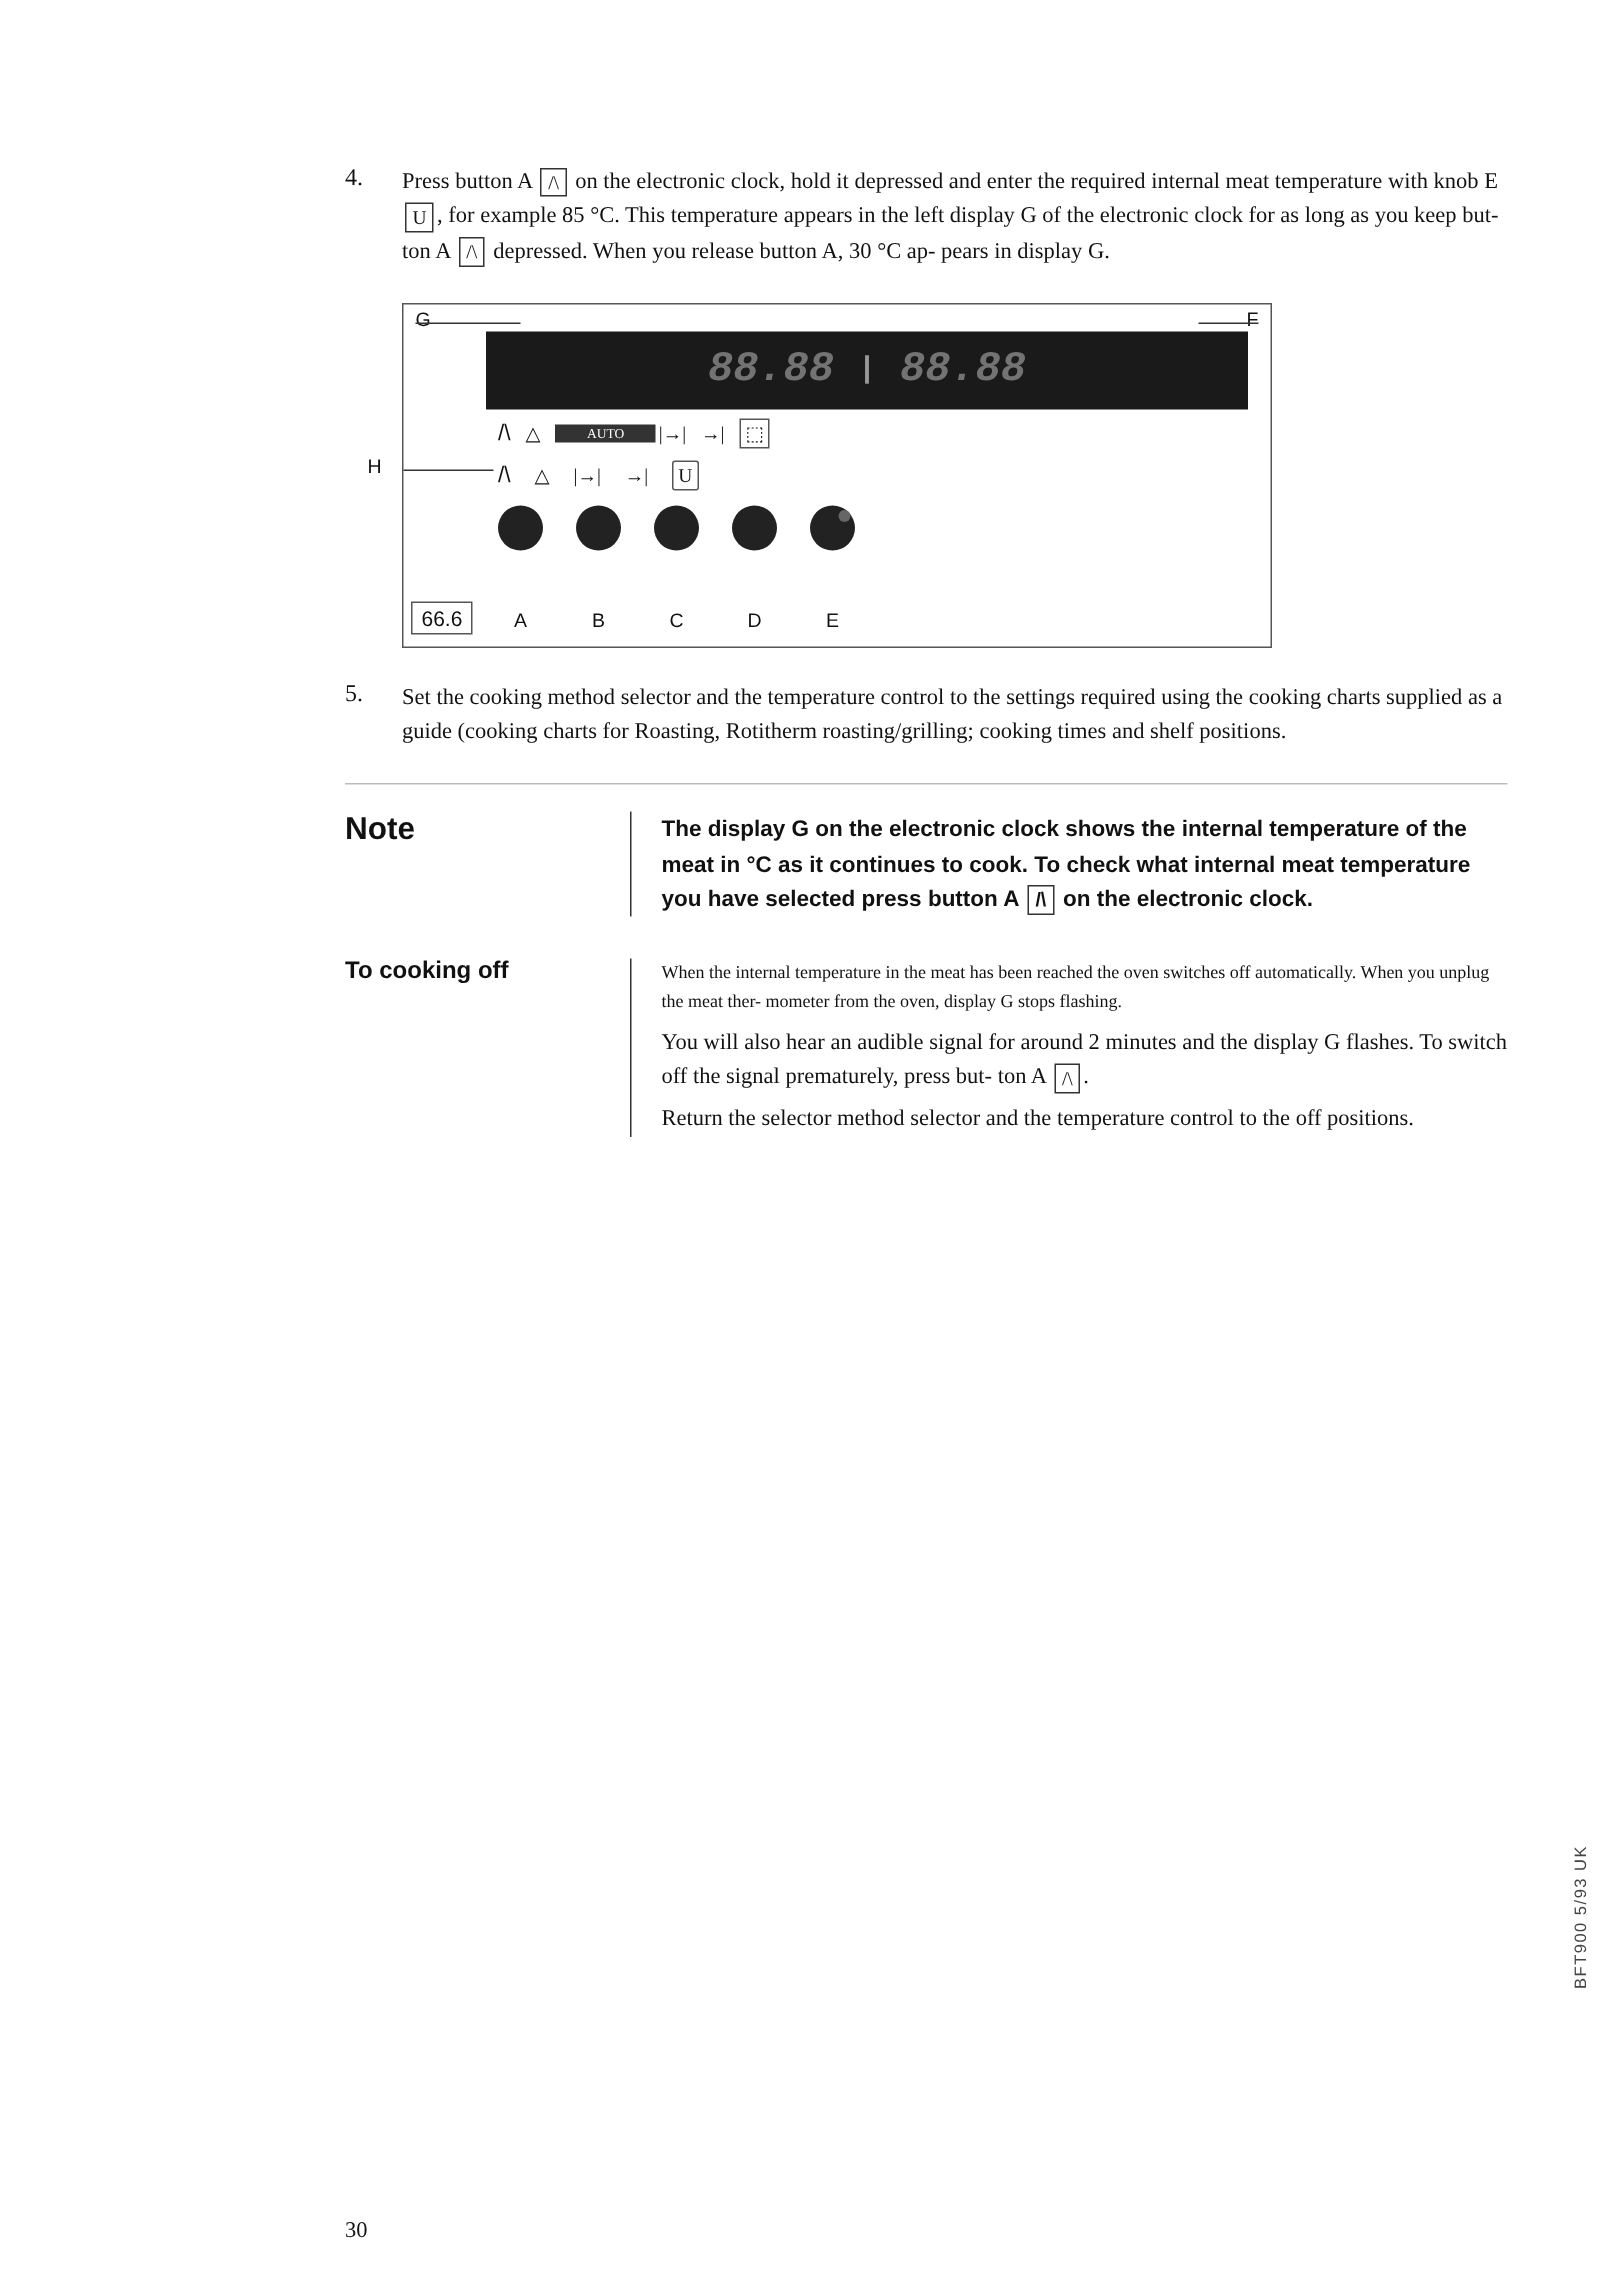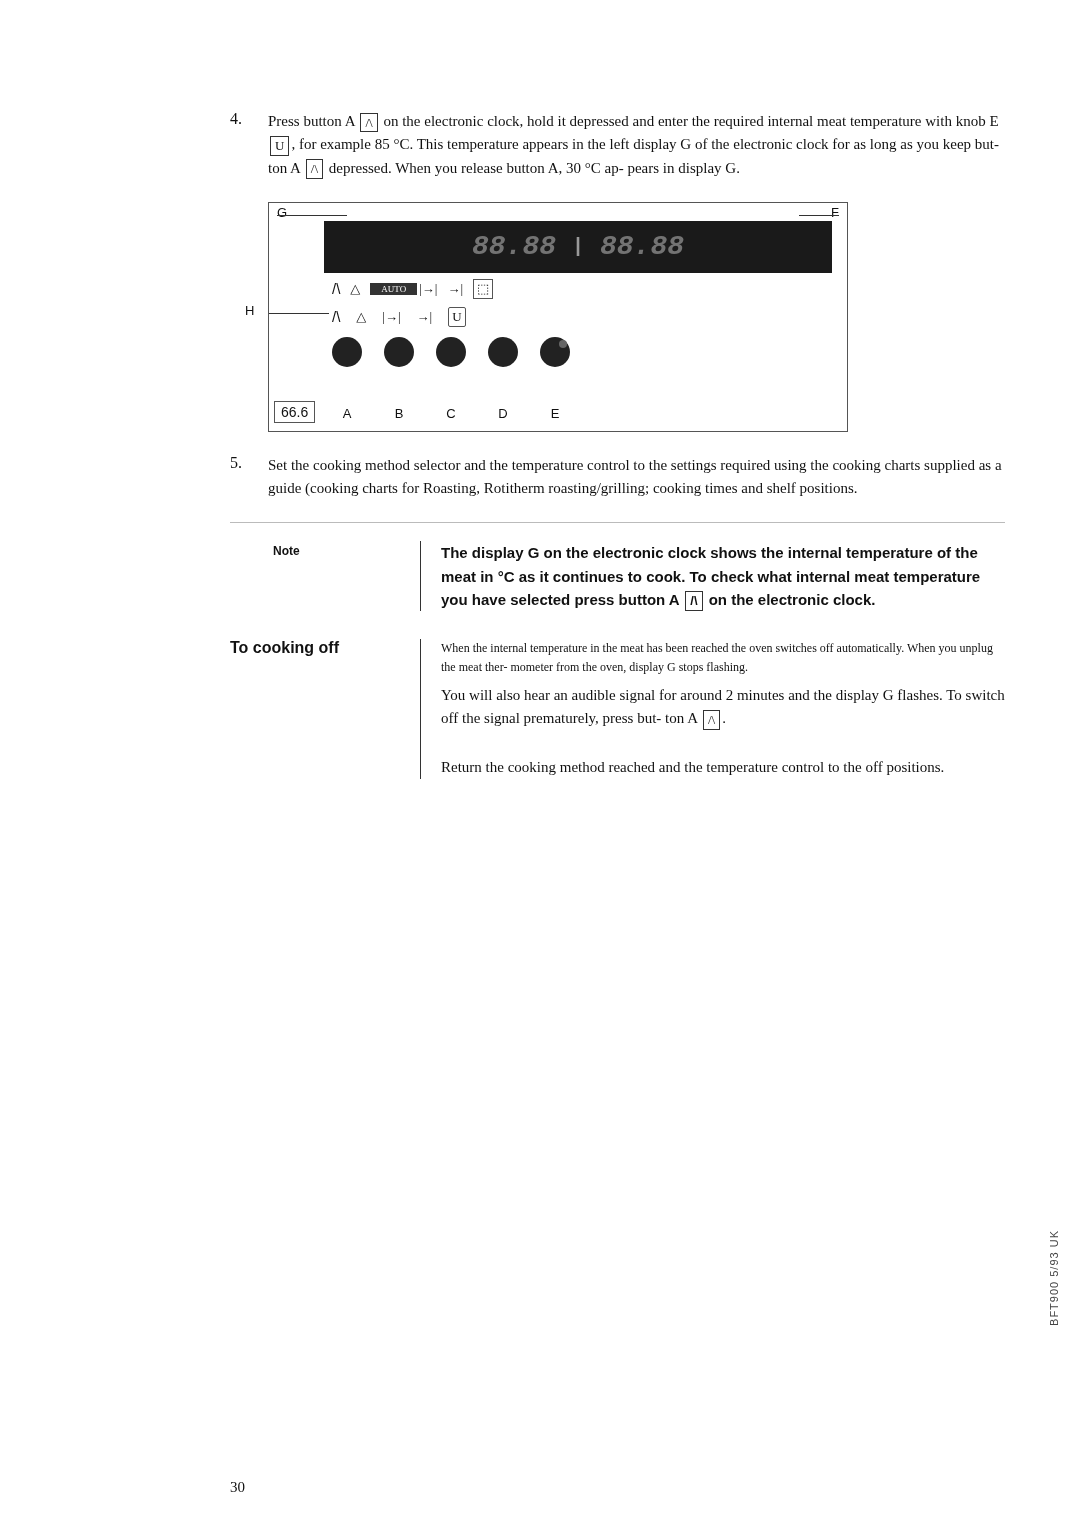--- a/index.html
+++ b/index.html
@@ -215,21 +215,21 @@
       <div style="position:absolute; top:18px; left:55px; right:15px; height:52px; background:#1a1a1a; display:flex; align-items:center; justify-content:center; gap:16px;">
         <span class="segment-display">88.88</span>
         <span class="segment-display" style="font-size:20px; color:#999;">|</span>
         <span class="segment-display">88.88</span>
       </div>
 
       <div style="position:absolute; top:72px; left:55px; right:15px; height:28px; display:flex; align-items:center; gap:10px; padding-left:8px;">
         <span style="font-size:15px; font-family:Arial;">/\</span>
         <span style="font-size:13px; font-family:Arial;">△</span>
         <span style="display:inline-flex; align-items:center; gap:2px;">
-          <span style="font-size:9px; background:#333; color:#fff; padding:1px 11px;">AUTO</span>
+          <span style="font-size:9px; background:#333; color:#fff; padding:1px 21px;">AUTO</span>
           <span style="font-size:13px;">|→|</span>
         </span>
         <span style="font-size:13px;">→|</span>
         <span style="font-size:13px; border:1px solid #555; padding:1px 3px;">⬚</span>
       </div>
 
       <div style="position:absolute; top:100px; left:55px; right:15px; height:28px; display:flex; align-items:center; gap:16px; padding-left:8px;">
         <span style="font-size:15px; font-family:Arial;">/\</span>
         <span style="font-size:13px;">△</span>
         <span style="font-size:13px;">|→|</span>
@@ -263,21 +263,21 @@
         to the settings required using the cooking charts supplied as a
         guide (cooking charts for Roasting, Rotitherm roasting/grilling;
         cooking times and shelf positions.
       </span>
     </div>
 
     <div style="border-top: 1px solid #bbb; margin: 8px 0 18px 0;"></div>
 
     <div class="two-col" style="margin-bottom: 28px;">
       <div class="left-col">
-        <span style="font-size:12px; font-weight:bold; font-family:Arial, sans-serif;margin-left:43px;">Note</span>
+        <span style="font-size:21px; font-weight:bold; font-family:Arial, sans-serif;">Note</span>
       </div>
       <div class="right-col">
         <p style="font-size:15px; line-height:1.55; font-weight:bold; font-family:Arial, sans-serif;">
           The display G on the electronic clock shows the internal
           temperature of the meat in °C as it continues to cook. To
           check what internal meat temperature you have selected
           press button A <span class="inline-icon" style="font-weight:bold;">/\</span> on the electronic clock.
         </p>
       </div>
     </div>
@@ -285,27 +285,27 @@
     <div class="two-col" style="margin-bottom: 28px;">
       <div class="left-col">
         <span style="font-size:16px; font-weight:bold; font-family:Arial, sans-serif;">To cooking off</span>
       </div>
       <div class="right-col">
         <p style="font-size:12px; line-height:1.55; margin-bottom:8px;">
           When the internal temperature in the meat has been reached the
           oven switches off automatically. When you unplug the meat ther-
           mometer from the oven, display G stops flashing.
         </p>
-        <p style="font-size:15px; line-height:1.55; margin-bottom:25px;">
+        <p style="font-size:15px; line-height:1.55; margin-bottom:4px;">
           You will also hear an audible signal for around 2 minutes and the
           display G flashes. To switch off the signal prematurely, press but-
           ton A <span class="inline-icon">/\</span>.
         </p>
         <p style="font-size:15px; line-height:1.55;">
-          Return the cooking method reached and the temperature control
+          Return the selector method selector and the temperature control
           to the off positions.
         </p>
       </div>
     </div>
 
   </div>
 
   <div style="position:absolute; bottom:30px; left:230px; font-size:15px;">30</div>
 
   <div class="side-text">BFT900 5/93  UK</div>

